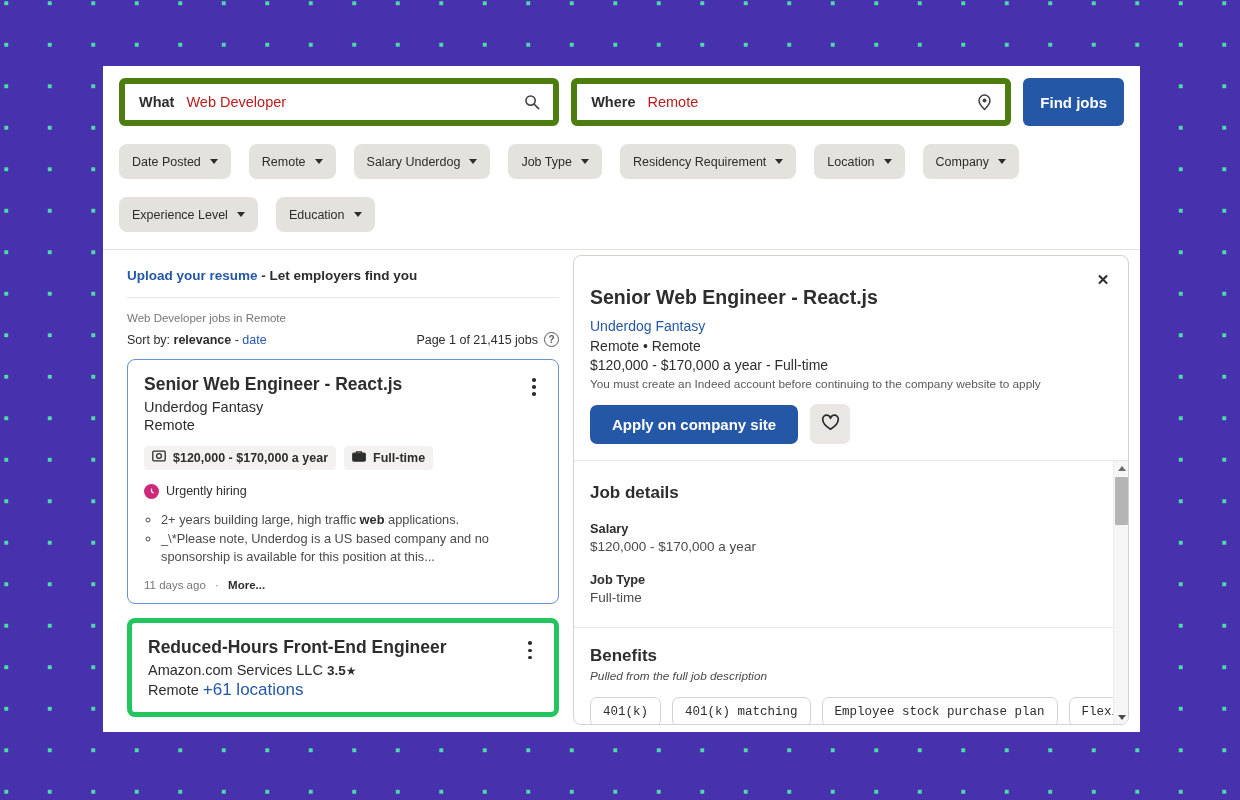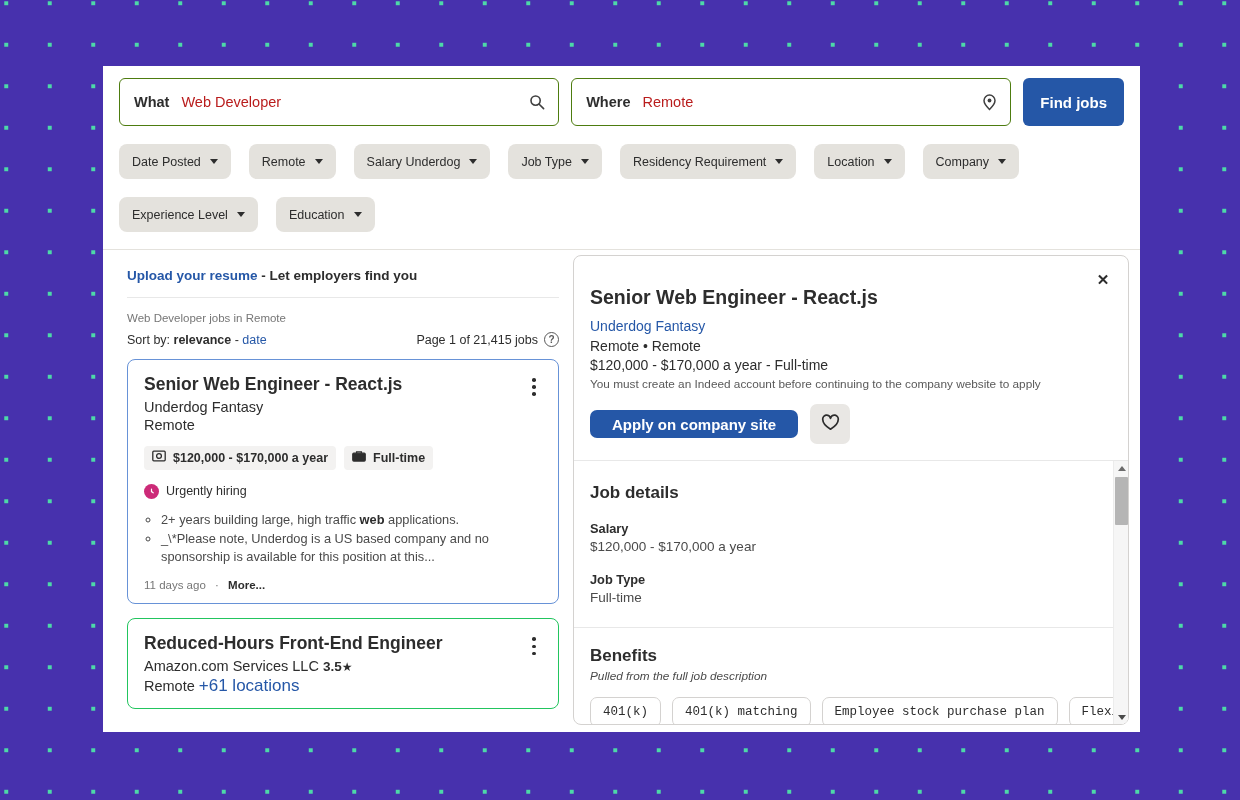--- a/index.html
+++ b/index.html
@@ -29,21 +29,21 @@
   .searchbar {
     display: flex;
     align-items: center;
     padding: 12px 16px 0 16px;
     gap: 12px;
   }
   .field {
     display: flex;
     align-items: center;
     height: 48px;
-    border: 1px solid #4d7c0f;
+    border: 6px solid #4d7c0f;
     border-radius: 6px;
     background: #fff;
     padding: 0 12px 0 14px;
   }
   .field.what { width: 450px; }
   .field.where { width: 450px; }
   .field-label {
     font-size: 14.5px;
     font-weight: bold;
     color: #2d2d2d;
@@ -168,21 +168,21 @@
     font-size: 10px;
     color: #595959;
     display: flex; align-items: center; justify-content: center;
     font-weight: bold;
     cursor: pointer;
   }
 
   
   .job-card {
     background: #fff;
-    border: 1px solid #22c55e;
+    border: 5px solid #22c55e;
     border-radius: 8px;
     padding: 14px 16px 12px 16px;
     margin-bottom: 14px;
     position: relative;
   }
   .job-card.selected {
     border: 1.6px solid #6792d7;
   }
   .job-title {
     font-size: 17.5px;
@@ -312,21 +312,21 @@
   .detail-note {
     font-size: 11.8px;
     color: #595959;
     margin-top: 4px;
   }
   .detail-actions {
     display: flex; align-items: center; gap: 12px;
     margin-top: 13px;
   }
   .apply-btn {
-    height: 28px;
+    height: 39px;
     padding: 0 22px;
     background: #2557a7;
     color: #fff;
     border: none;
     border-radius: 7px;
     font-family: "Liberation Sans", sans-serif;
     font-size: 15px;
     font-weight: bold;
     cursor: pointer;
     white-space: nowrap;

